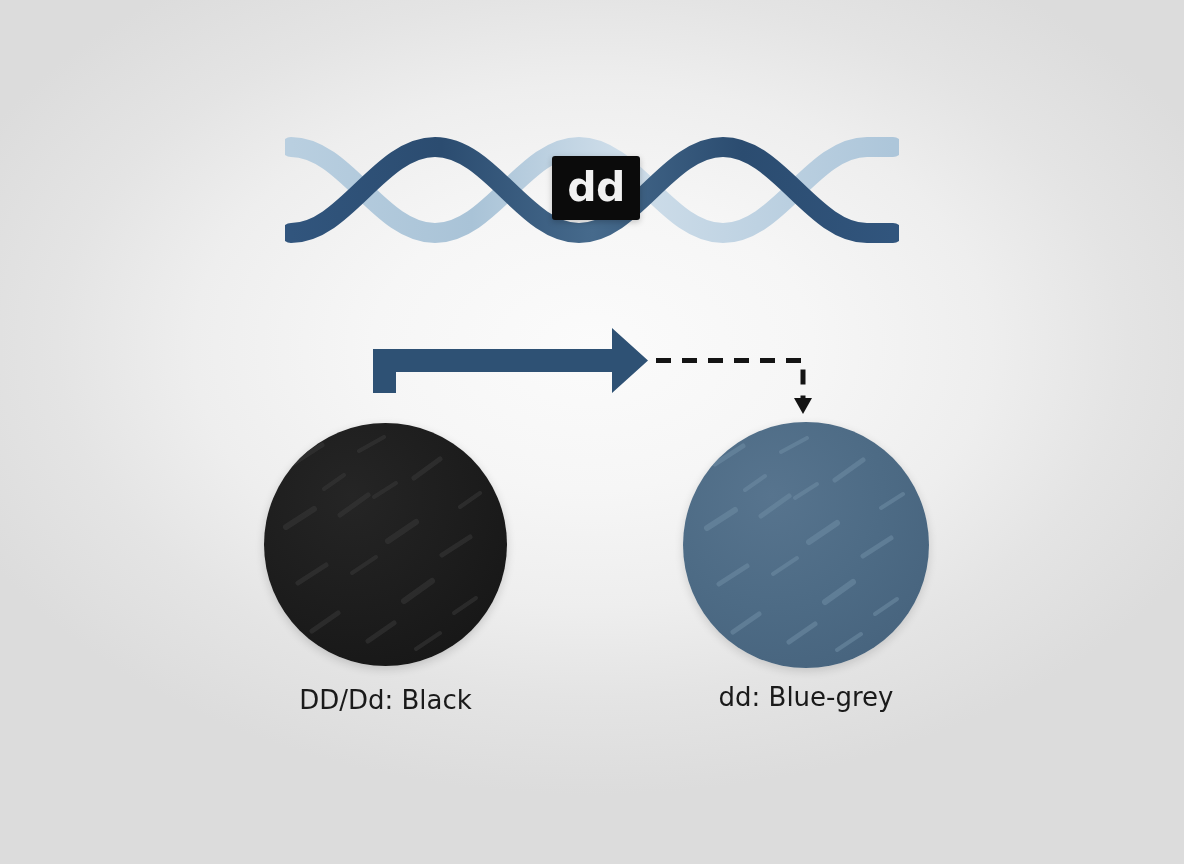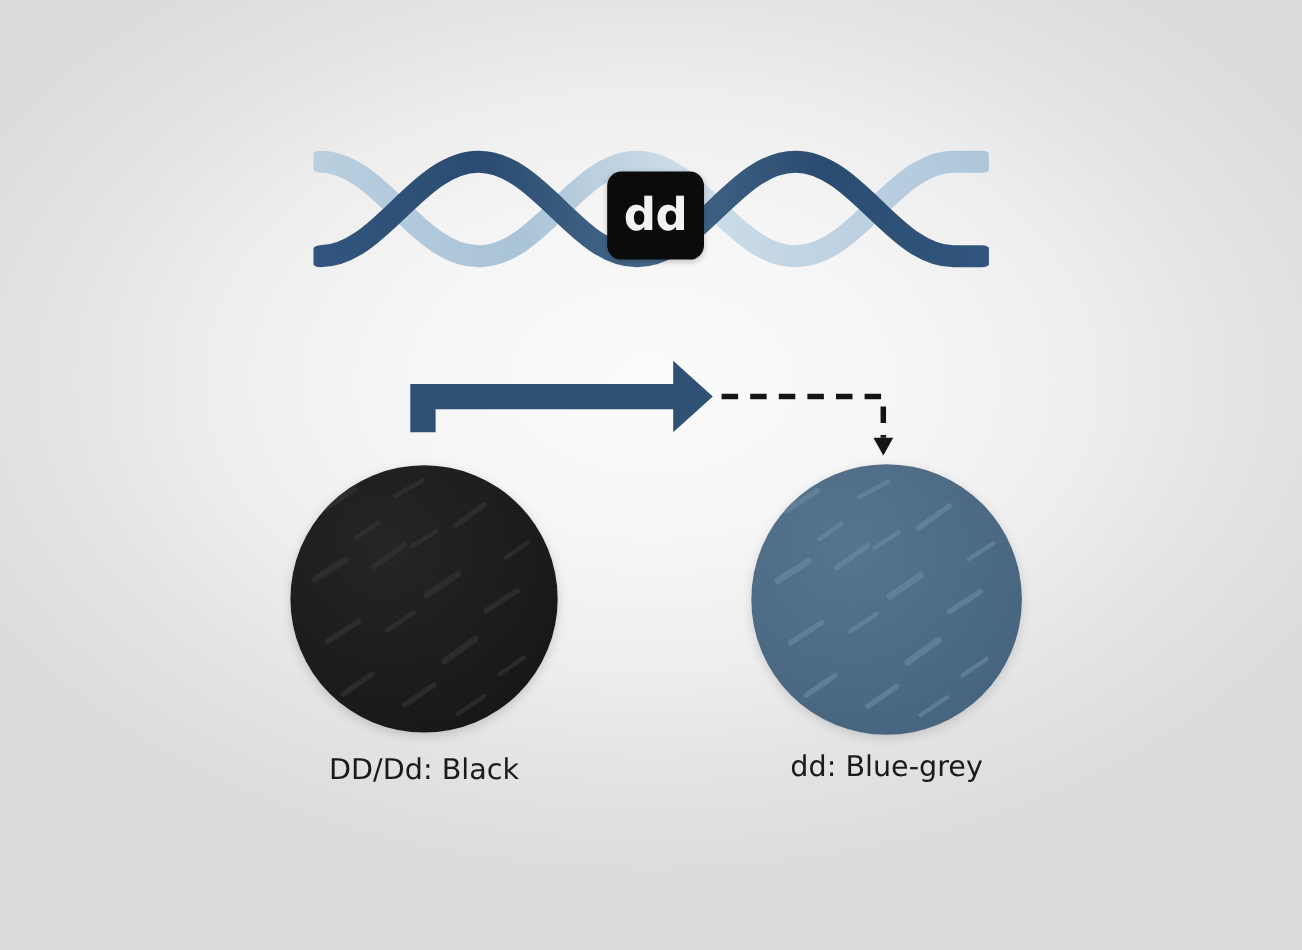--- a/index.html
+++ b/index.html
@@ -38,23 +38,23 @@
     height: 136px;
   }
   #helix-wrap svg { display: block; width: 100%; height: 100%; }
 
   
   #badge {
     position: absolute;
     left: 552px;
     top: 156px;
     width: 88px;
-    height: 80px;
+    height: 64px;
     background: #0b0b0b;
-    border-radius: 13px;
+    border-radius: 3px;
     display: flex;
     align-items: center;
     justify-content: center;
     box-shadow: 0 2px 6px rgba(0,0,0,0.22);
   }
   #badge-label {
     color: #f2f2f2;
     font-family: "DejaVu Sans", "Liberation Sans", sans-serif;
     font-size: 41px;
     font-weight: 700;

